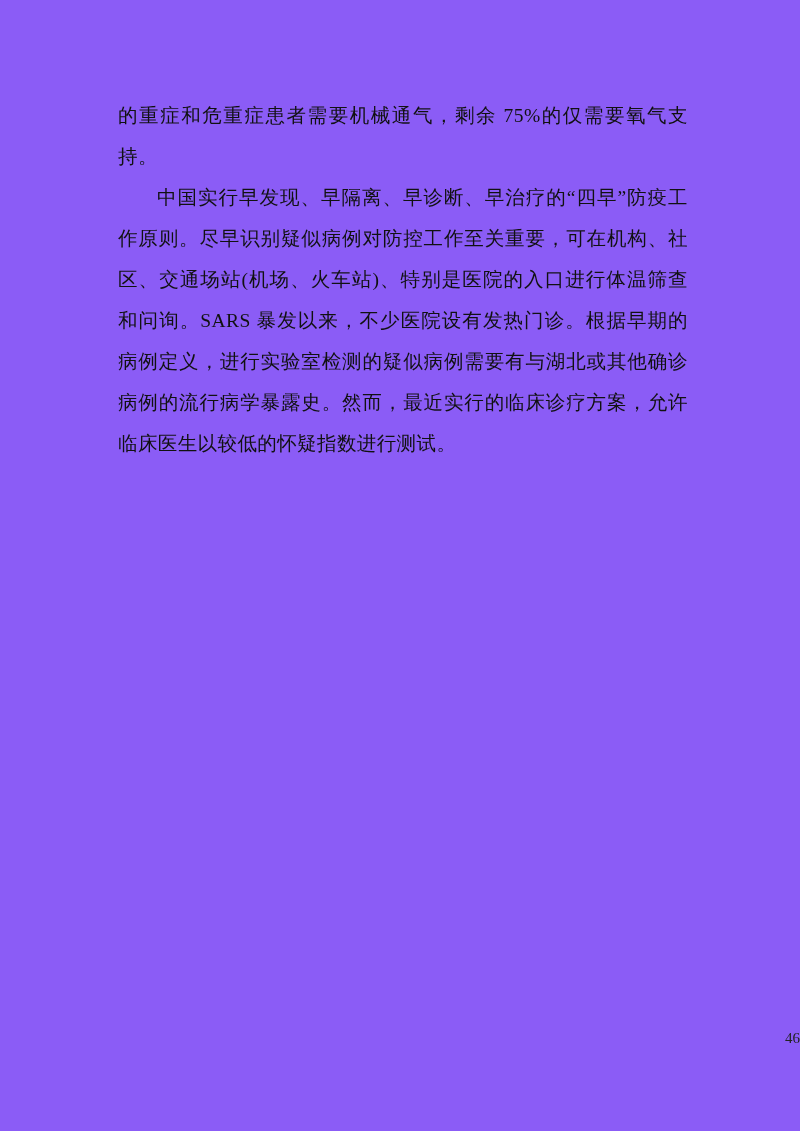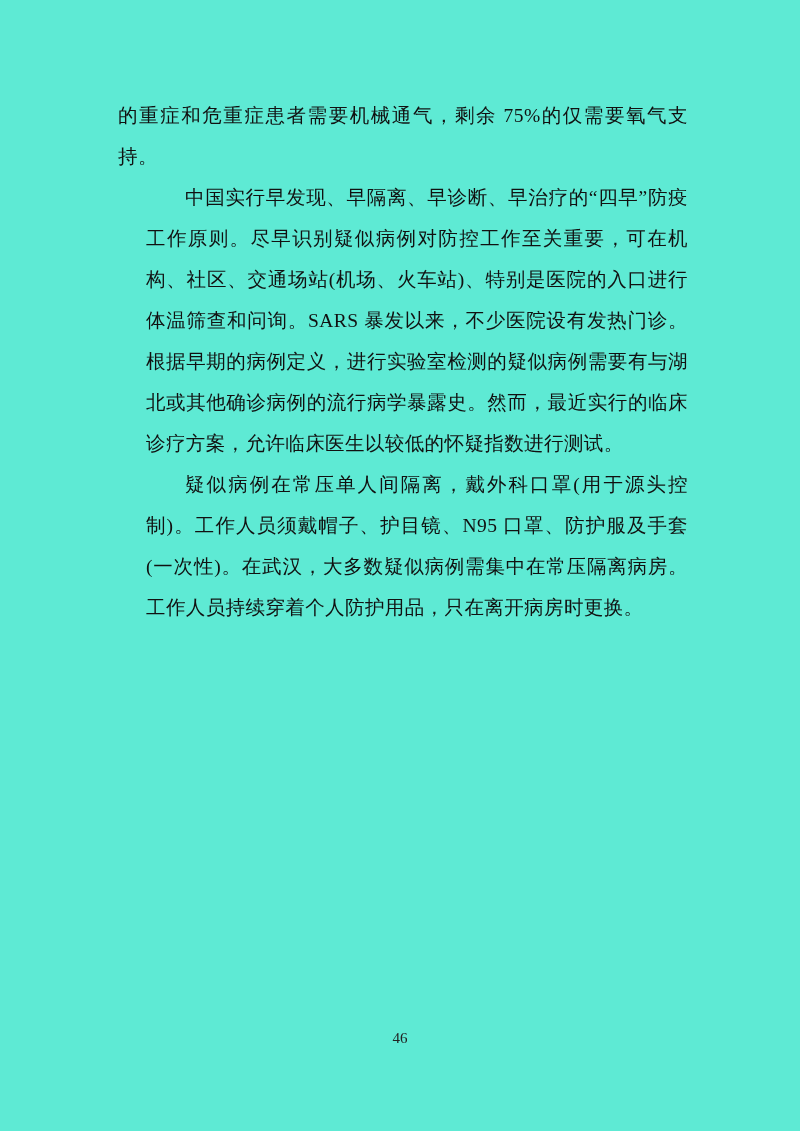--- a/index.html
+++ b/index.html
@@ -4,21 +4,21 @@
 <style>
   html, body {
     margin: 0;
     padding: 0;
     background: #bdbdbd;
   }
   .page {
     position: relative;
     width: 800px;
     height: 1131px;
-    background: #5eead4;
+    background: #8b5cf6;
     margin: 0 auto;
     overflow: hidden;
     box-sizing: border-box;
   }
   .content {
     position: absolute;
     left: 118px;
     top: 95px;
     width: 570px;
   }
@@ -30,36 +30,34 @@
     text-align: justify;
     text-justify: inter-ideograph;
     margin: 0 0 0 0;
     letter-spacing: 0.4px;
   }
   .para + .para {
     margin-top: 0px;
   }
   .indent {
     text-indent: 2em;
-    margin-left: 28px;
   }
   .page-number {
     position: absolute;
     left: 0;
     right: 0;
     top: 1030px;
-    text-align: center;
+    text-align: right;
     font-family: "Liberation Serif", "DejaVu Serif", serif;
     font-size: 15px;
     color: #222222;
   }
 </style>
 </head>
 <body>
 
 <div class="page">
   <div class="content">
     <p class="para">的重症和危重症患者需要机械通气，剩余 75%的仅需要氧气支持。</p>
     <p class="para indent">中国实行早发现、早隔离、早诊断、早治疗的“四早”防疫工作原则。尽早识别疑似病例对防控工作至关重要，可在机构、社区、交通场站(机场、火车站)、特别是医院的入口进行体温筛查和问询。SARS 暴发以来，不少医院设有发热门诊。根据早期的病例定义，进行实验室检测的疑似病例需要有与湖北或其他确诊病例的流行病学暴露史。然而，最近实行的临床诊疗方案，允许临床医生以较低的怀疑指数进行测试。</p>
-    <p class="para indent">疑似病例在常压单人间隔离，戴外科口罩(用于源头控制)。工作人员须戴帽子、护目镜、N95 口罩、防护服及手套(一次性)。在武汉，大多数疑似病例需集中在常压隔离病房。工作人员持续穿着个人防护用品，只在离开病房时更换。</p>
   </div>
   <div class="page-number">46</div>
 </div>
 
 </body></html>

